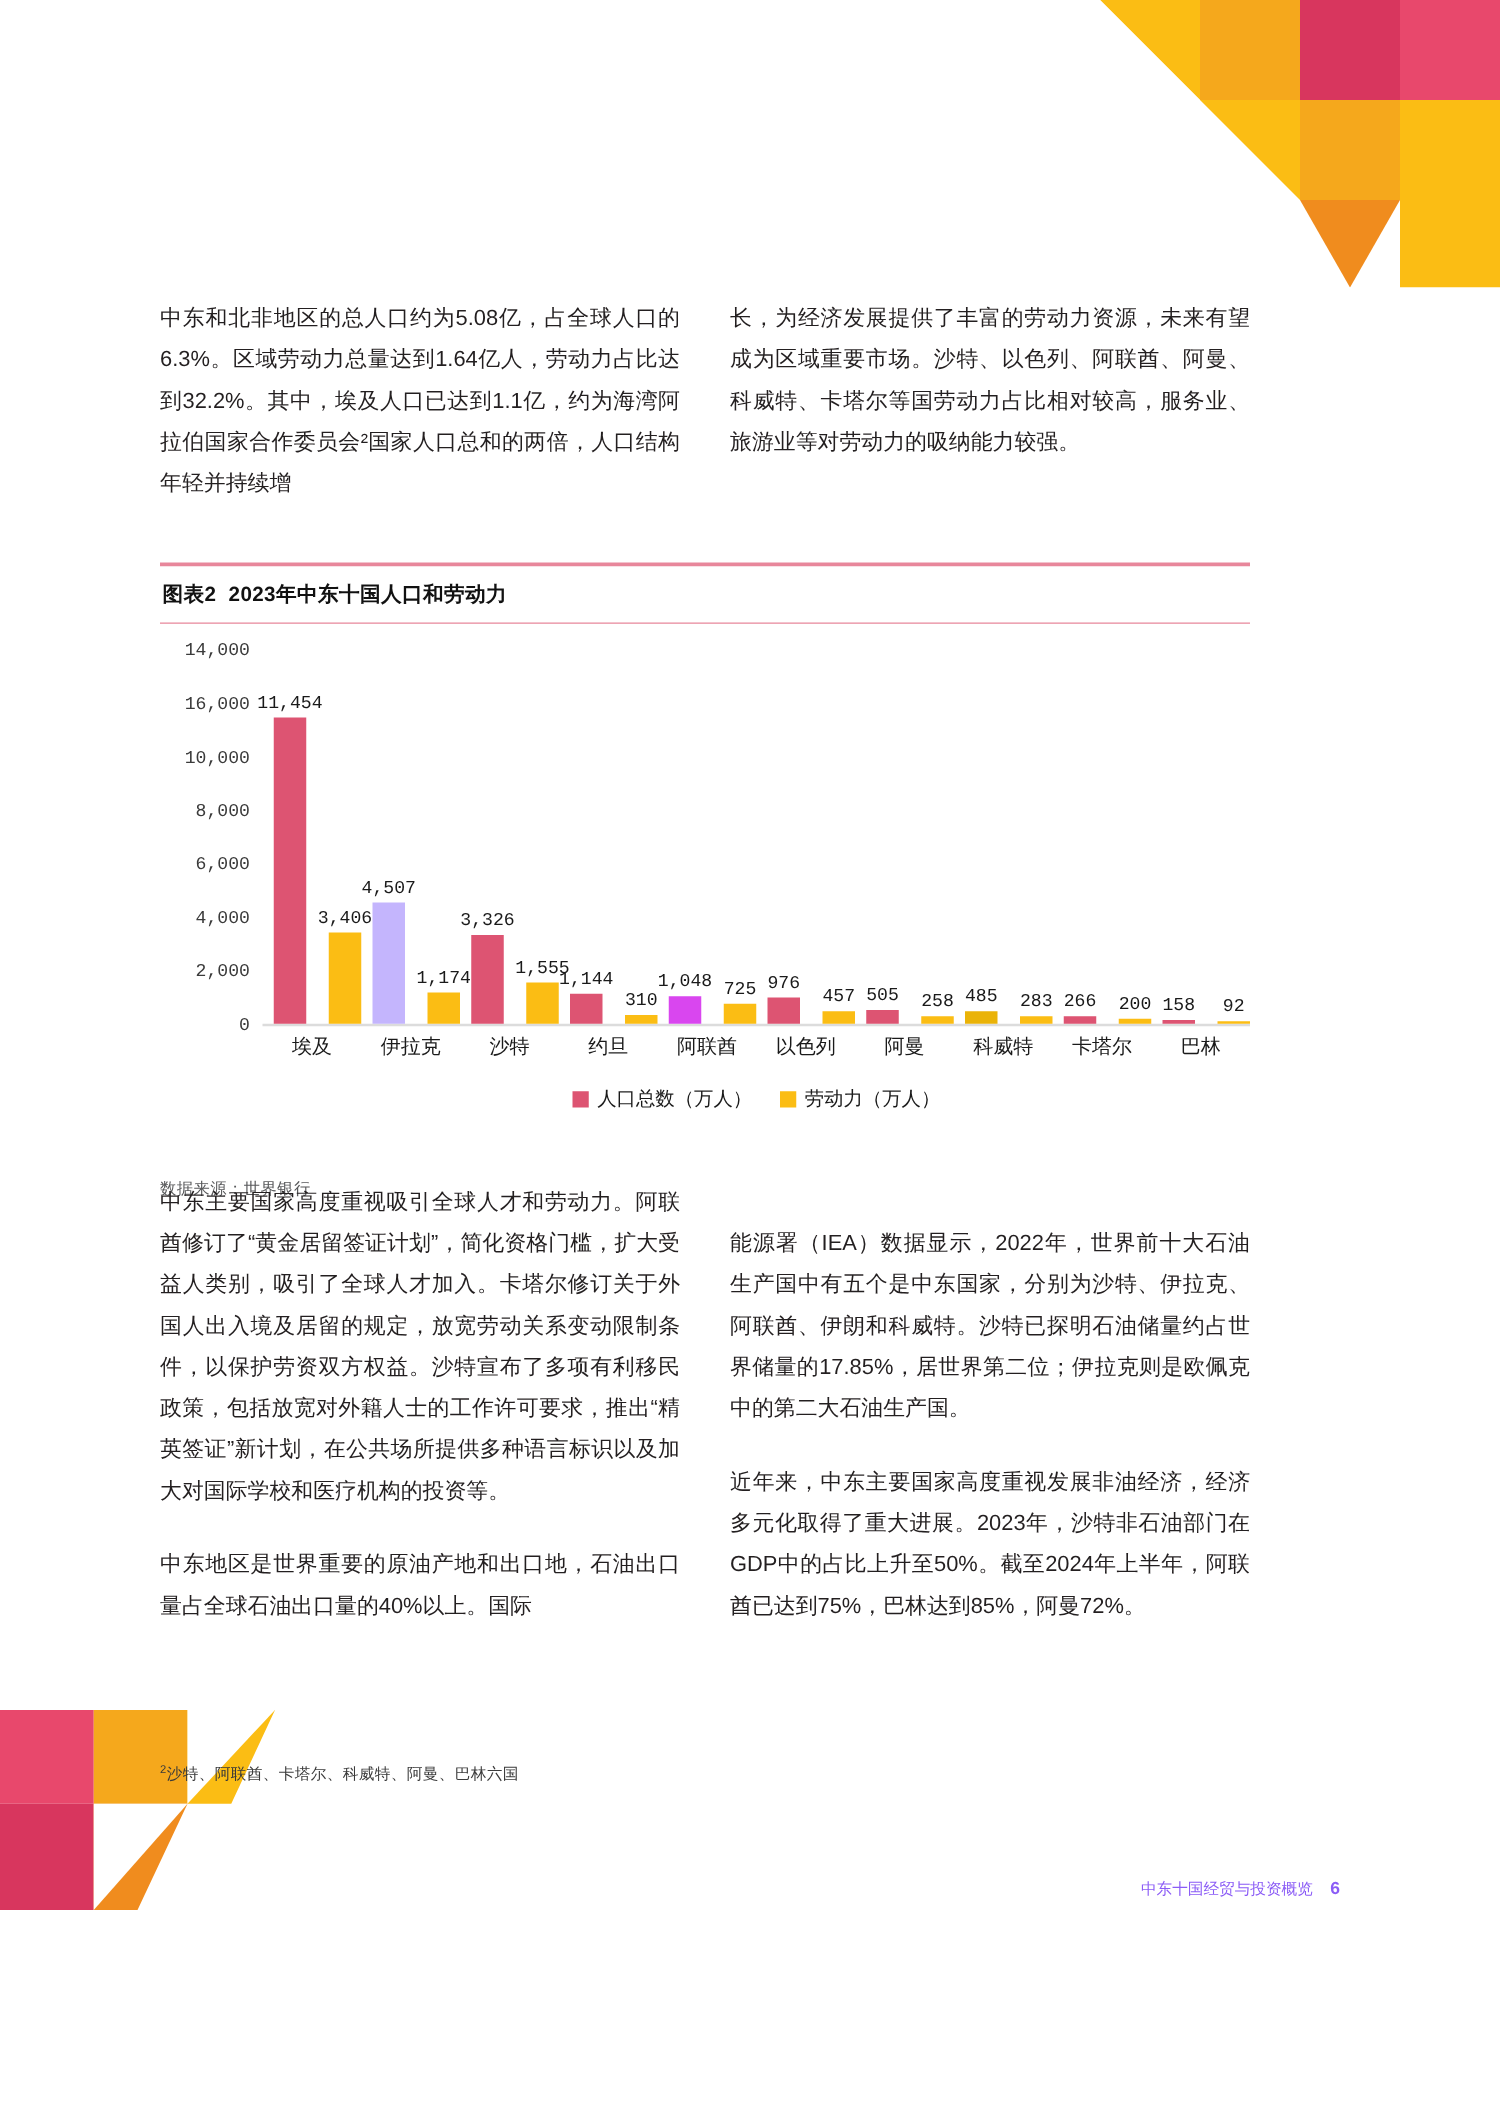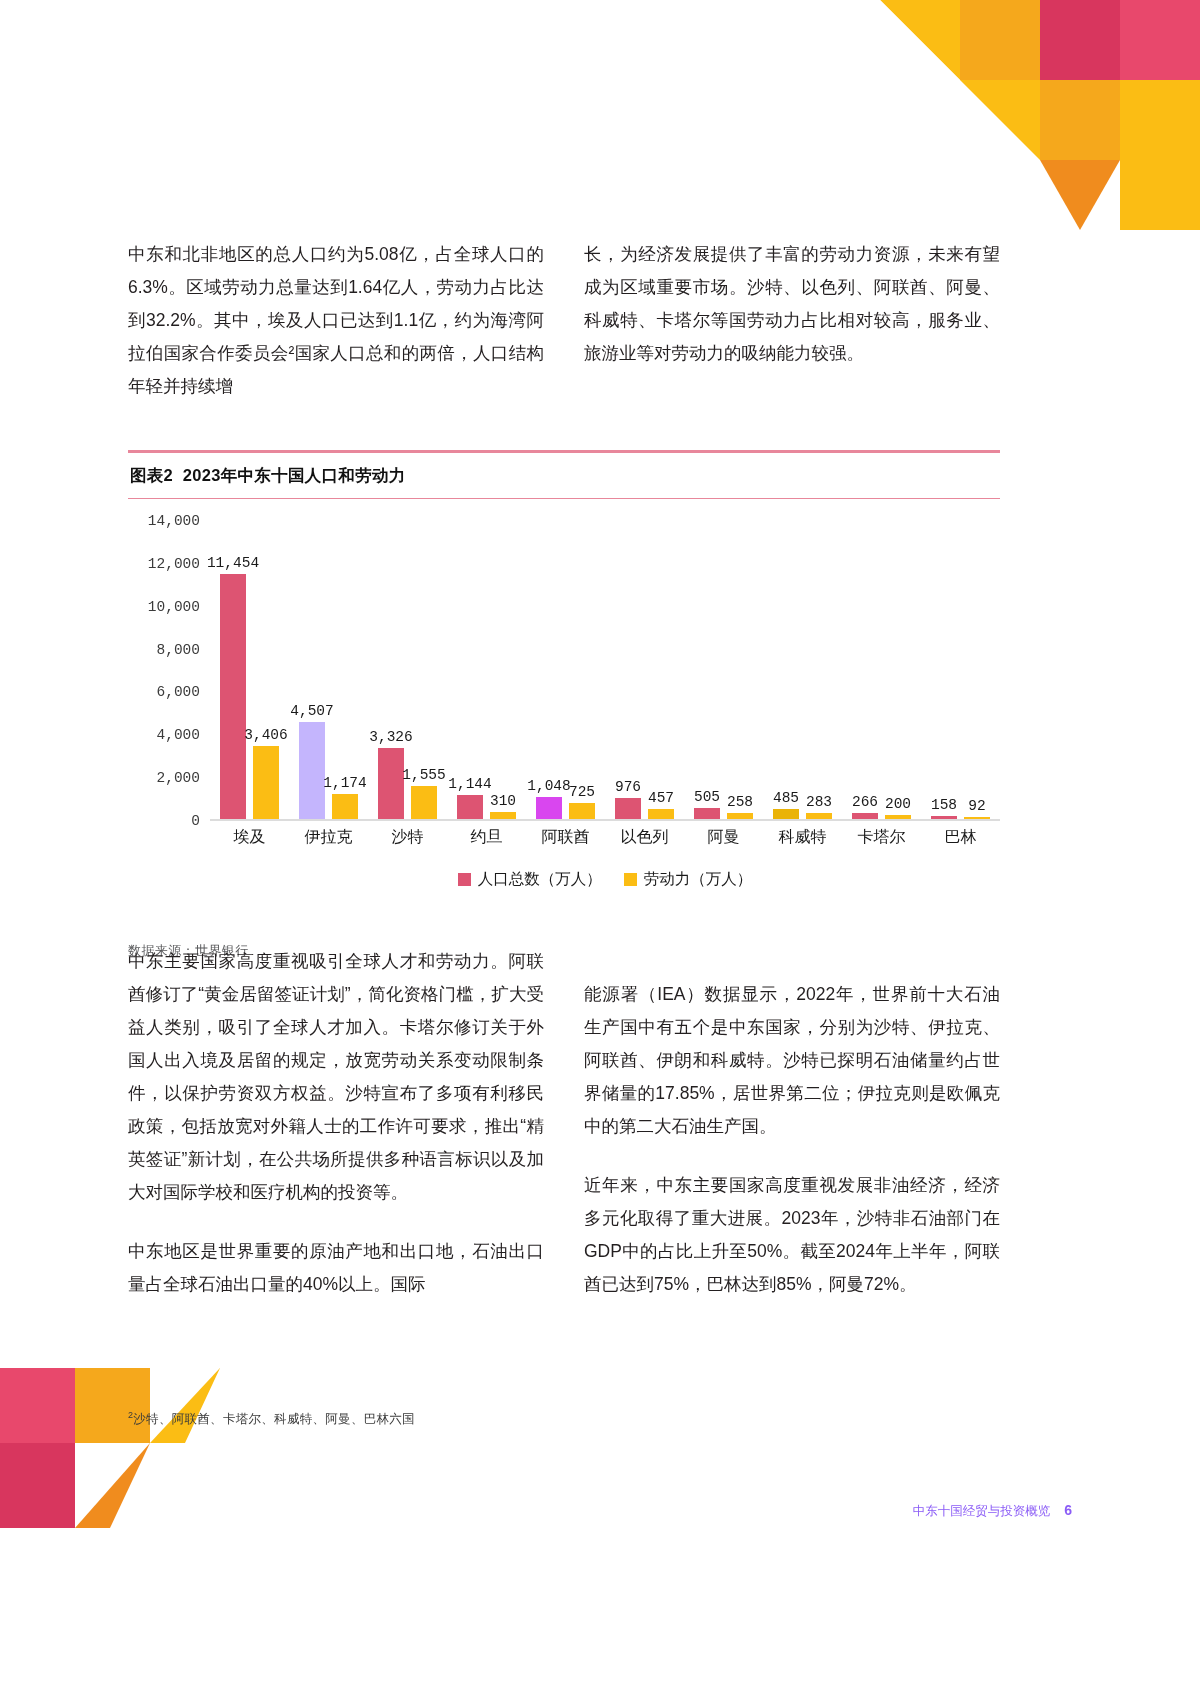--- a/index.html
+++ b/index.html
@@ -55,22 +55,22 @@
   .y-tick {
     position: absolute; right: 0; font-size: 14.5px; color: #3b3b3b;
     transform: translateY(-50%); white-space: nowrap;
   }
 
   .plot {
     position: absolute; left: 82px; right: 0; top: 0; height: 300px;
     border-bottom: 2px solid #dcdcdc;
   }
   .groups { position: absolute; inset: 0; display: flex; align-items: flex-end; }
-  .group { flex: 1; display: flex; align-items: flex-end; justify-content: center;
-           gap: 7px; height: 100%; position: relative; }
+  .group { flex: 1; display: flex; align-items: flex-end; justify-content: flex-end;
+           gap: 18px; height: 100%; position: relative; }
   .bar { width: 26px; position: relative; }
   .bar.pop { background: #dd5472; }
   .bar.lab { background: #fbbd14; }
   .bar .val {
     position: absolute; bottom: 100%; left: 50%; transform: translateX(-50%);
     font-size: 14.5px; color: #1a1a1a; white-space: nowrap; margin-bottom: 3px;
   }
 
   .x-labels { position: absolute; left: 82px; right: 0; top: 306px; display: flex; }
   .x-label { flex: 1; text-align: center; font-size: 16px; color: #1a1a1a; }
@@ -149,21 +149,21 @@
     <div class="fig-title">
       <span>图表2</span>&nbsp;&nbsp;<span>2023年中东十国人口和劳动力</span>
     </div>
 
     <div class="fig-rule-2"></div>
 
     <div class="chart-area">
 
       <div class="y-axis" id="y-axis">
           <div class="y-tick" style="top: 0px;">14,000</div>
-          <div class="y-tick" style="top: 42.8571px;">12,000</div>
+          <div class="y-tick" style="top: 42.8571px;">16,000</div>
           <div class="y-tick" style="top: 85.7143px;">10,000</div>
           <div class="y-tick" style="top: 128.571px;">8,000</div>
           <div class="y-tick" style="top: 171.429px;">6,000</div>
           <div class="y-tick" style="top: 214.286px;">4,000</div>
           <div class="y-tick" style="top: 257.143px;">2,000</div>
           <div class="y-tick" style="top: 300px;">0</div>
         </div>
 
       <div class="plot">
         <div class="groups" id="bar-groups">

